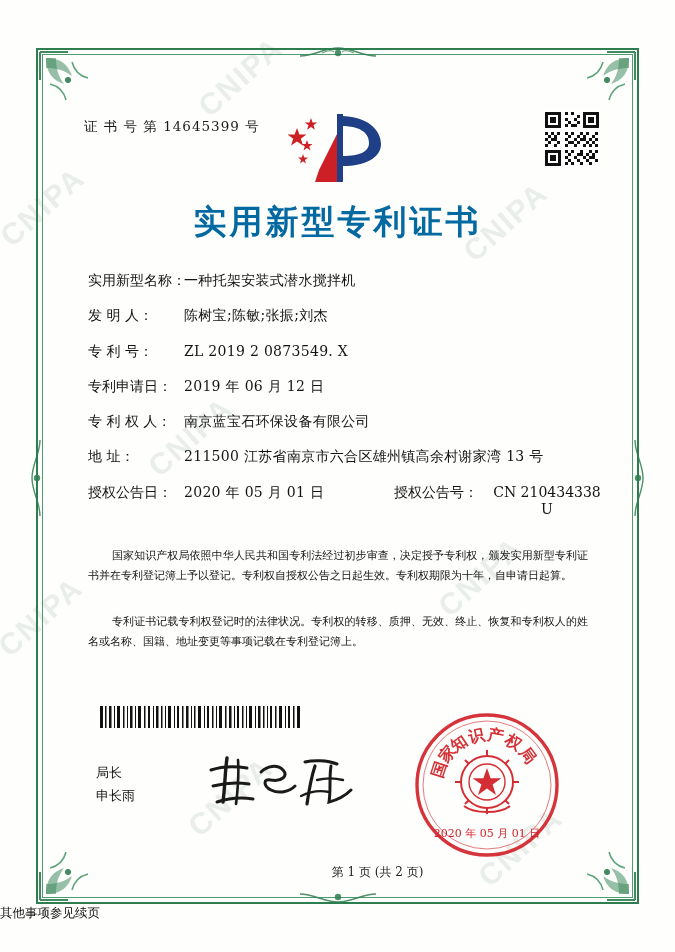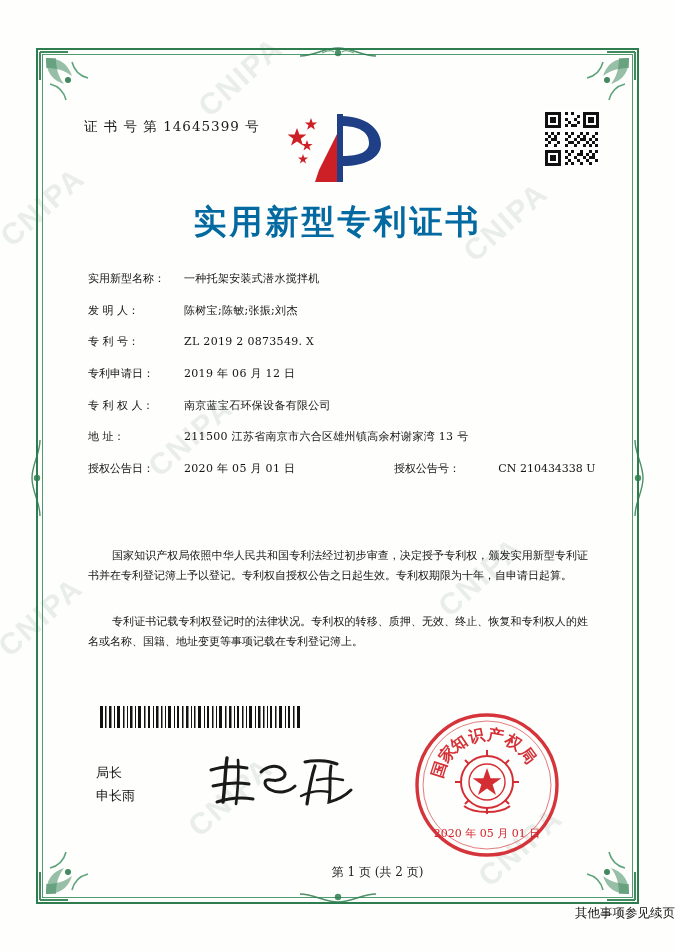--- a/index.html
+++ b/index.html
@@ -107,21 +107,21 @@
     font-weight: bold;
     letter-spacing: 3px;
     color: #0369a1;
     font-family: "DejaVu Serif", "Liberation Serif", serif;
   }
 
   .fields {
     position: absolute;
     left: 88px; top: 272px;
     width: 520px;
-    font-size: 11px;
+    font-size: 14px;
     color: #141414;
   }
   .field {
     display: flex;
     margin-bottom: 18.5px;
     line-height: 1.2;
   }
   .f-label {
     width: 96px;
     flex: 0 0 96px;
@@ -185,21 +185,21 @@
     width: 675px;
     text-align: center;
     font-size: 12px;
     color: #222;
     padding-left: 40px;
   }
   .footer-note {
     position: absolute;
     left: 0; top: 905px;
     width: 675px;
-    text-align: right;
+    text-align: left;
     font-size: 12.5px;
     color: #111;
   }
 </style>
 </head>
 <body>
 
 <div class="page">
 
   <div class="watermark wm1">CNIPA</div>

